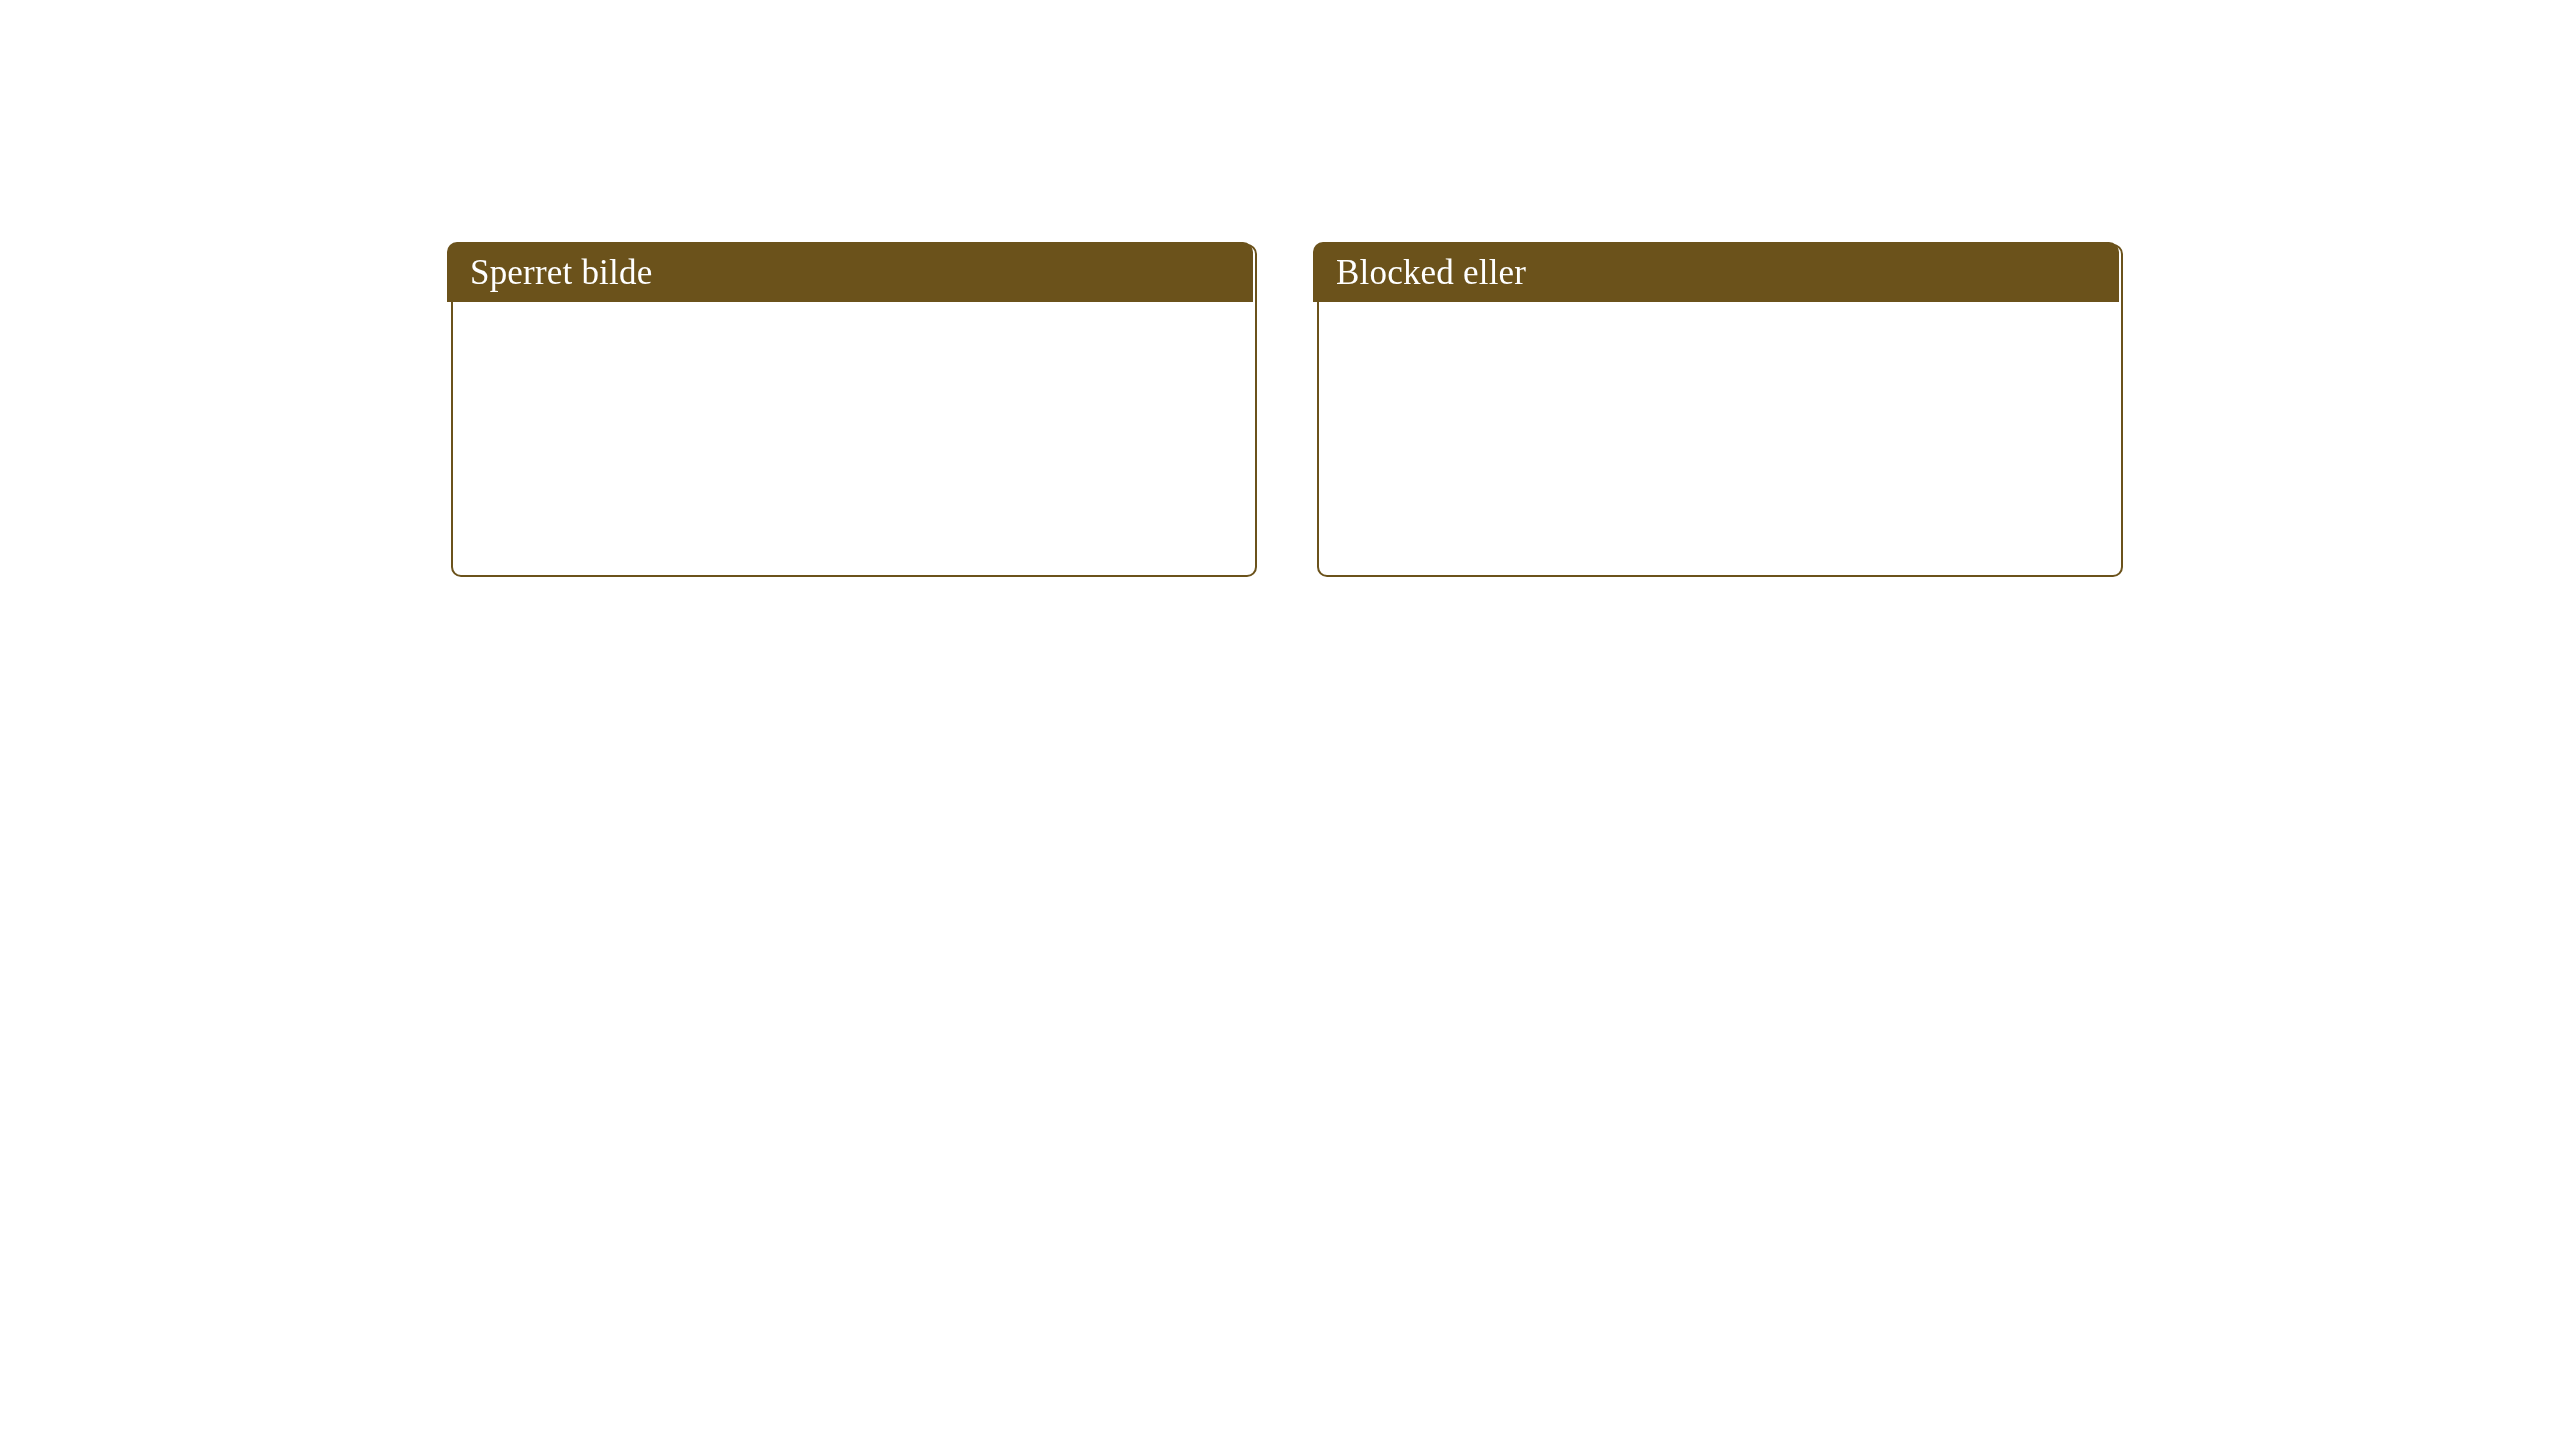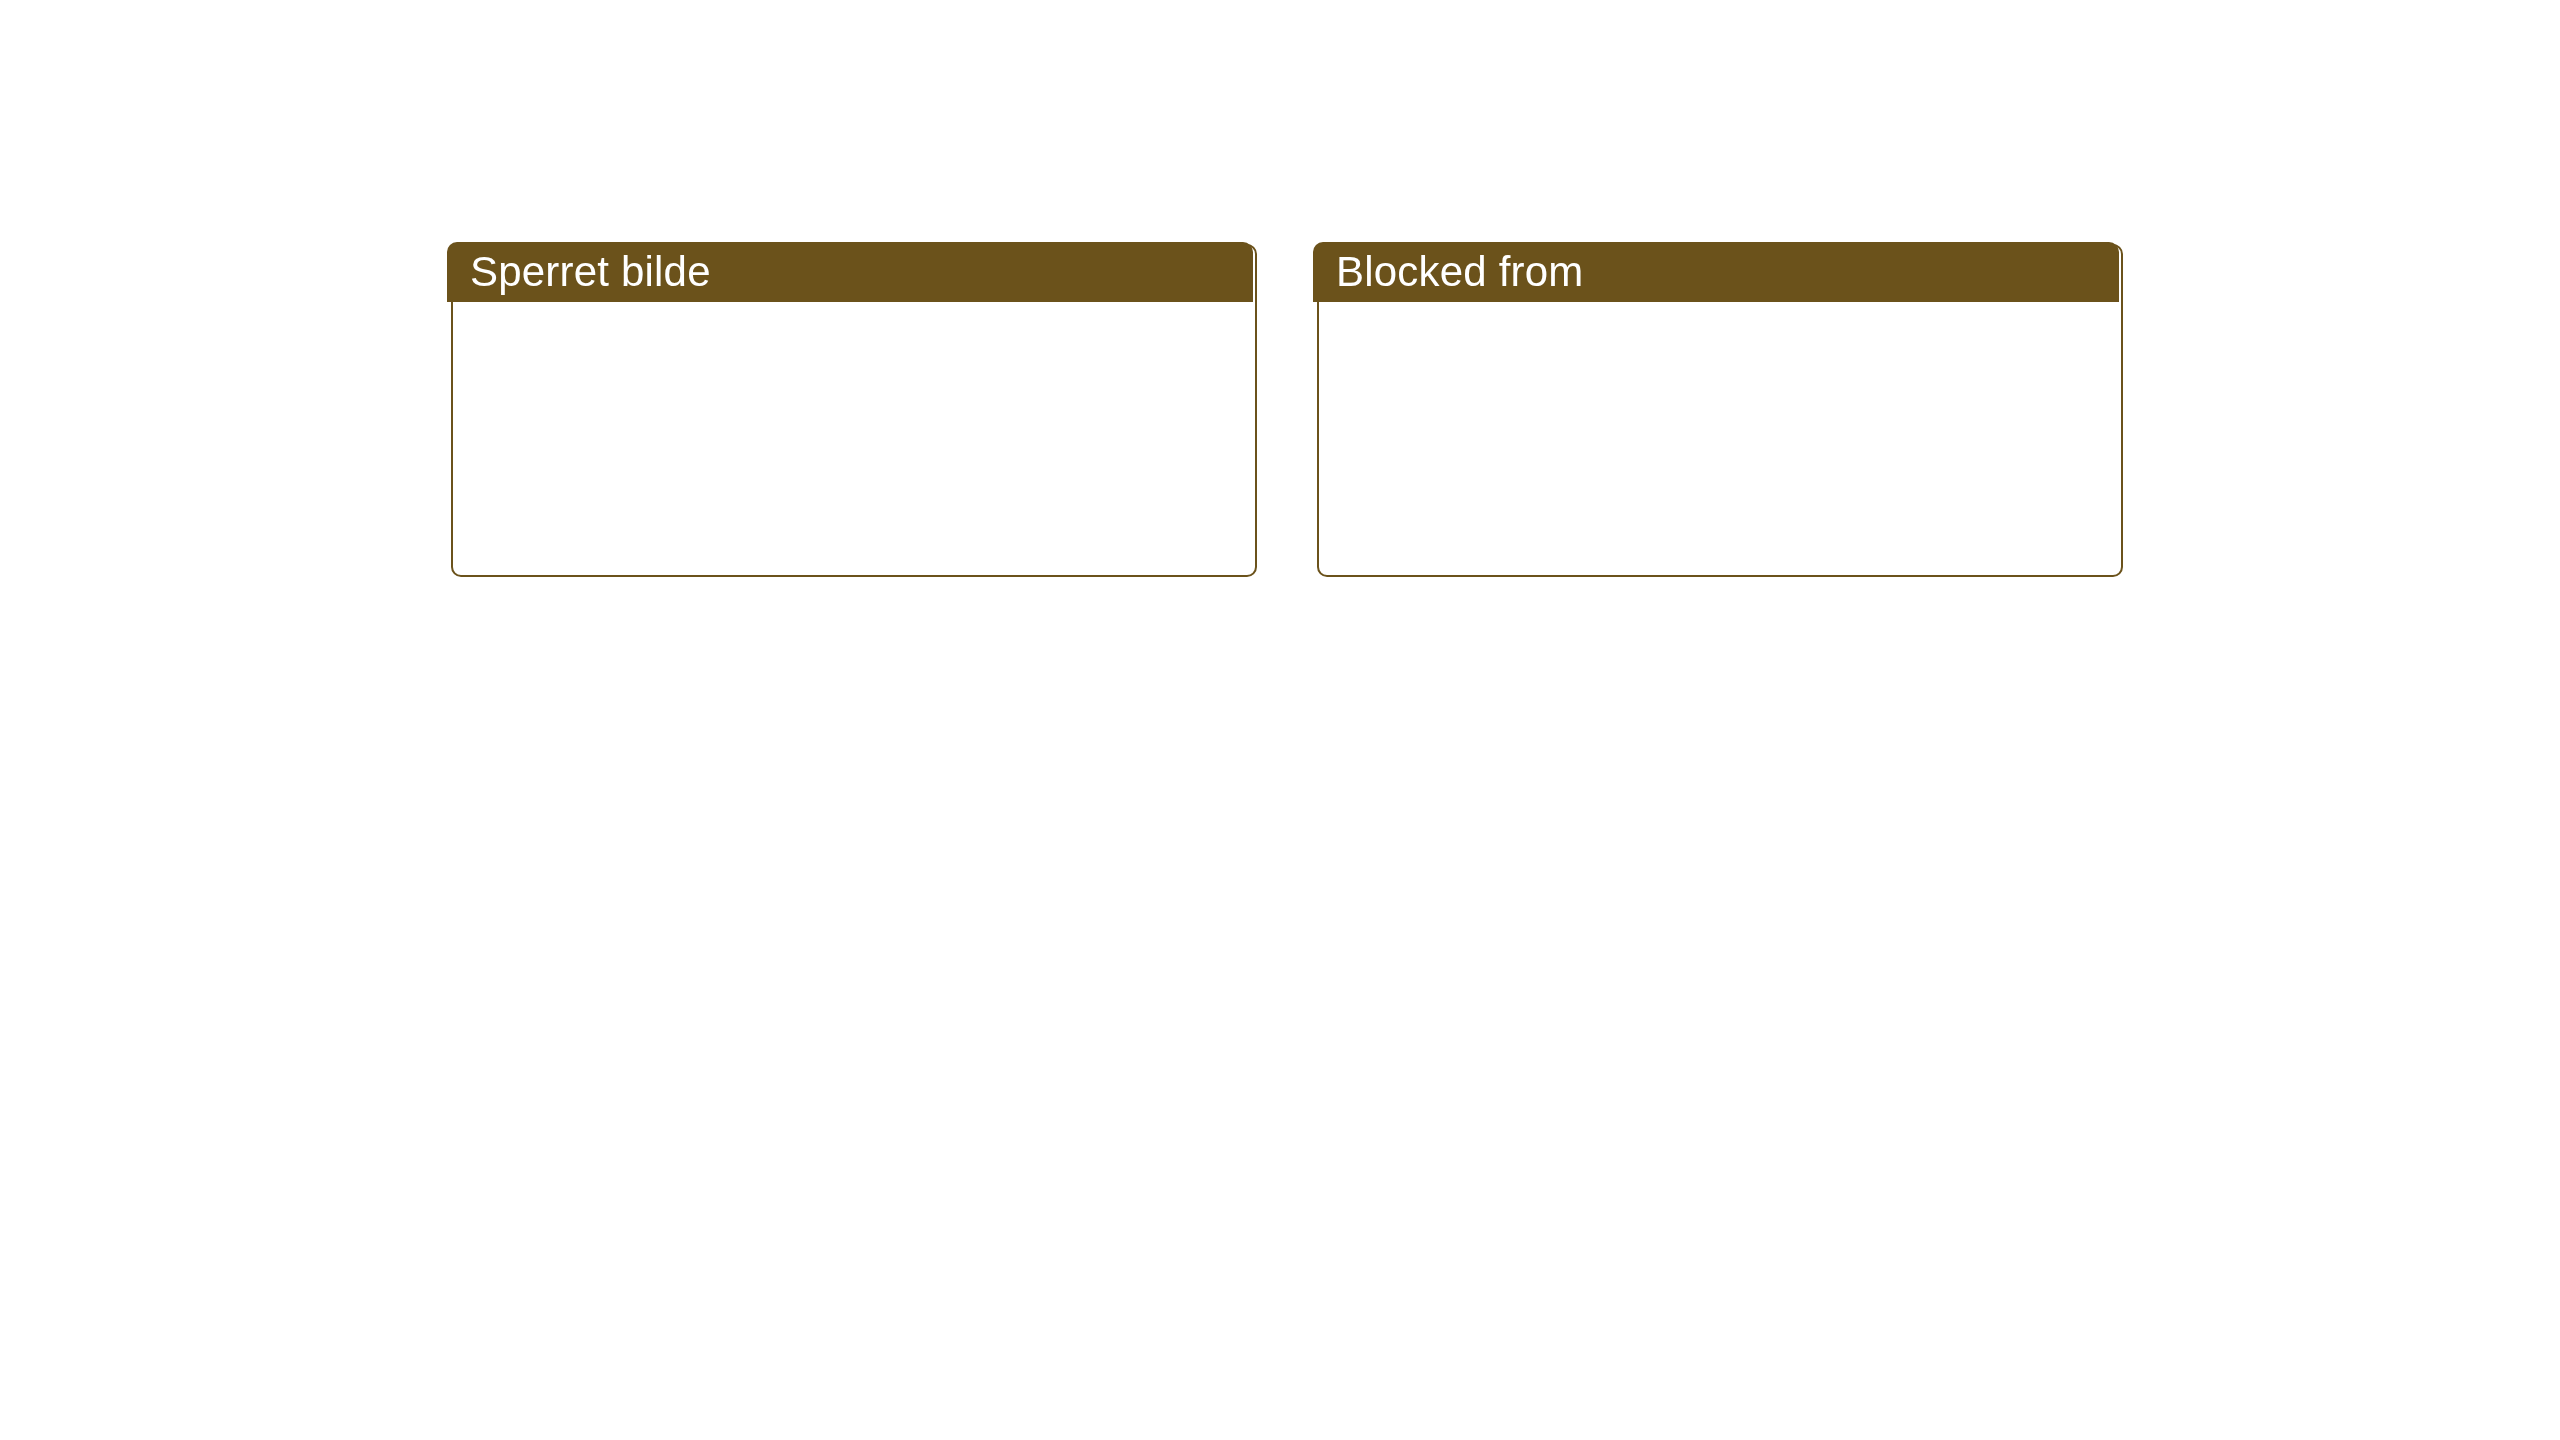--- a/index.html
+++ b/index.html
@@ -38,22 +38,22 @@
     background: #6b521b;
     border-radius: 10px 10px 0 0;
     display: flex;
     align-items: center;
     padding: 0 0 0 23px;
     z-index: 2;
   }
 
   .notice-card .card-title {
     color: #ffffff;
-    font-family: Liberation Sans, sans-serif;
-    font-size: 42px;
+    font-family: Liberation Serif, serif;
+    font-size: 35px;
     font-weight: 400;
     line-height: 1;
     letter-spacing: 0.2px;
     white-space: nowrap;
   }
 
   .notice-card .card-body {
     position: absolute;
     box-sizing: border-box;
     background: #ffffff;
@@ -142,21 +142,21 @@
     </div>
     <div class="card-body-inner">
       <p class="para">Dette bildet er sperret grunnet personvern eller andre klausuler.</p>
       <p class="para">Bildet er sperret på ubestemt tid.</p>
     </div>
   </div>
 
   <div class="notice-card" id="card-blocked-en">
     <div class="card-body"></div>
     <div class="card-header">
-      <span class="card-title">Blocked from</span>
+      <span class="card-title">Blocked eller</span>
     </div>
     <div class="card-body-inner">
       <p class="para">This image is restricted from viewing due to privacy policies or other clauses.</p>
       <p class="para">The image is restricted for an indefinite period of time.</p>
     </div>
   </div>
 
 </div>
 
 </body></html>

